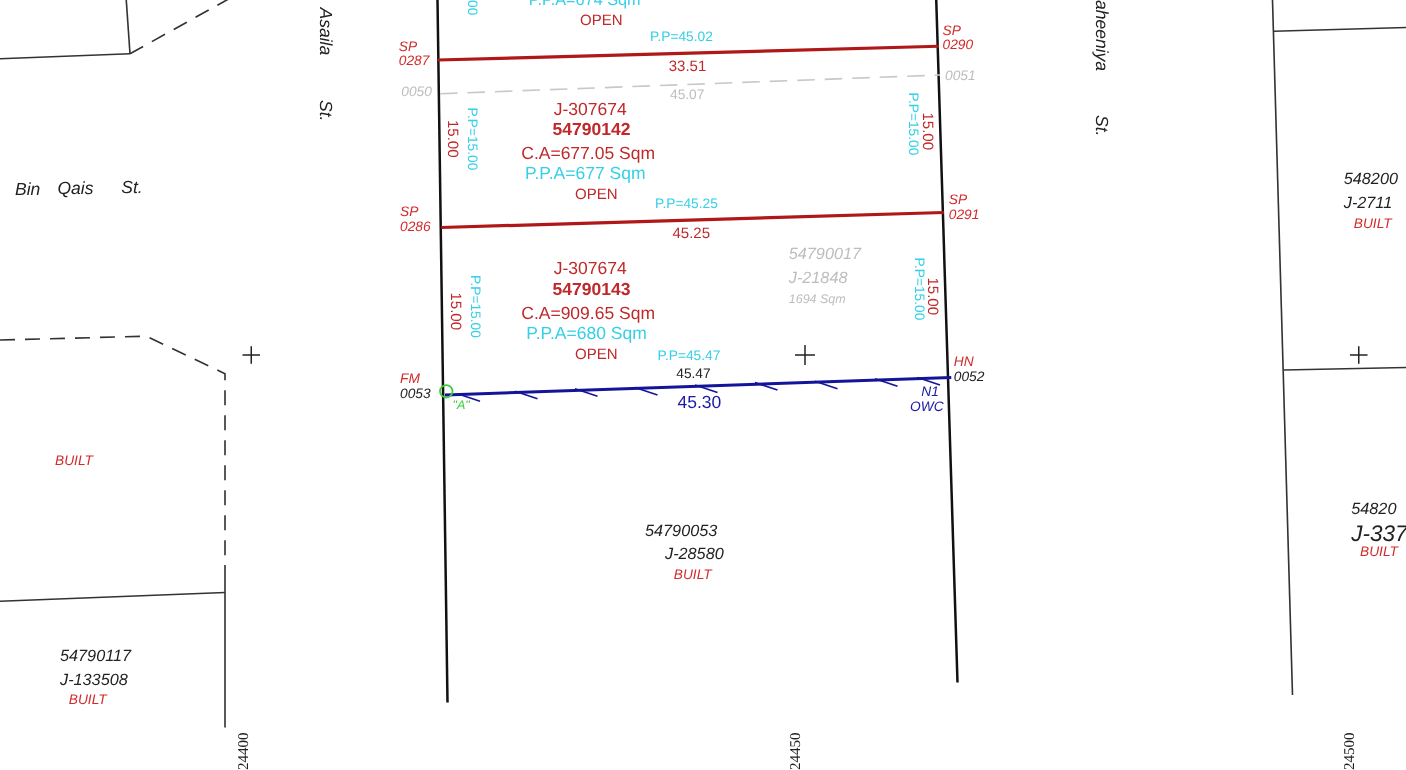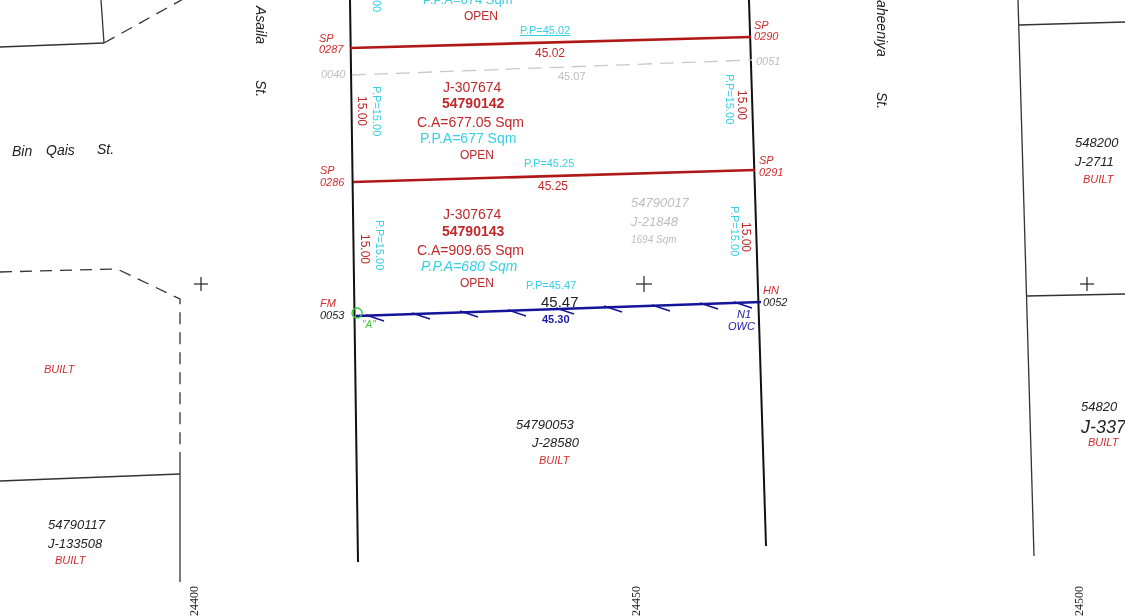--- a/index.html
+++ b/index.html
@@ -88,30 +88,30 @@
 <div class="lbl it blk vert" style="left:889px;top:92px;font-size:14px;">St.</div>
 
 <div class="lbl blk vertl" style="left:188px;top:616px;font-size:12px;font-family:'Liberation Serif',serif;">24400</div>
 <div class="lbl blk vertl" style="left:630px;top:616px;font-size:12px;font-family:'Liberation Serif',serif;">24450</div>
 <div class="lbl blk vertl" style="left:1073px;top:616px;font-size:12px;font-family:'Liberation Serif',serif;">24500</div>
 
 <div class="lbl cyan vert" style="left:382px;top:0px;font-size:11px;">00</div>
 <div class="lbl cyan" style="left:423px;top:-7px;font-size:13px;">P.P.A=674 Sqm</div>
 <div class="lbl dred" style="left:464px;top:10px;font-size:12px;">OPEN</div>
 
-<div class="lbl cyan" style="left:520px;top:25px;font-size:11px;text-decoration:underline;">P.P=45.02</div>
-<div class="lbl dred" style="left:535px;top:47px;font-size:12px;">45.02</div>
+<div class="lbl cyan" style="left:520px;top:25px;font-size:11px;">P.P=45.02</div>
+<div class="lbl dred" style="left:535px;top:47px;font-size:12px;">33.51</div>
 <div class="lbl it red" style="left:319px;top:33px;font-size:11px;">SP</div>
 <div class="lbl it red" style="left:319px;top:44px;font-size:11px;">0287</div>
 <div class="lbl it red" style="left:754px;top:20px;font-size:11px;">SP</div>
 <div class="lbl it red" style="left:754px;top:31px;font-size:11px;">0290</div>
 
-<div class="lbl it grey" style="left:321px;top:69px;font-size:11px;">0040</div>
+<div class="lbl it grey" style="left:321px;top:69px;font-size:11px;">0050</div>
 <div class="lbl it grey" style="left:756px;top:56px;font-size:11px;">0051</div>
-<div class="lbl grey" style="left:536px;top:71px;font-size:11px;margin-left:22px;">45.07</div>
+<div class="lbl grey" style="left:536px;top:71px;font-size:11px;">45.07</div>
 
 <div>
   <div class="lbl dred vert" style="left:368px;top:96px;font-size:12px;">15.00</div>
   <div class="lbl cyan vert" style="left:382px;top:86px;font-size:11px;">P.P=15.00</div>
   <div class="lbl dred" style="left:443px;top:80px;font-size:14px;">J-307674</div>
   <div class="lbl dred b" style="left:442px;top:96px;font-size:14px;">54790142</div>
   <div class="lbl dred" style="left:417px;top:115px;font-size:14px;">C.A=677.05 Sqm</div>
   <div class="lbl cyan" style="left:420px;top:131px;font-size:14px;">P.P.A=677 Sqm</div>
   <div class="lbl dred" style="left:460px;top:149px;font-size:12px;">OPEN</div>
   <div class="lbl cyan vert" style="left:735px;top:74px;font-size:11px;">P.P=15.00</div>
@@ -124,35 +124,35 @@
 <div class="lbl it red" style="left:320px;top:177px;font-size:11px;">0286</div>
 <div class="lbl it red" style="left:759px;top:155px;font-size:11px;">SP</div>
 <div class="lbl it red" style="left:759px;top:167px;font-size:11px;">0291</div>
 
 <div>
   <div class="lbl dred vert" style="left:371px;top:234px;font-size:12px;">15.00</div>
   <div class="lbl cyan vert" style="left:385px;top:220px;font-size:11px;">P.P=15.00</div>
   <div class="lbl dred" style="left:443px;top:207px;font-size:14px;">J-307674</div>
   <div class="lbl dred b" style="left:442px;top:224px;font-size:14px;">54790143</div>
   <div class="lbl dred" style="left:417px;top:243px;font-size:14px;">C.A=909.65 Sqm</div>
-  <div class="lbl cyan" style="left:421px;top:259px;font-size:14px;font-style:italic;">P.P.A=680 Sqm</div>
+  <div class="lbl cyan" style="left:421px;top:259px;font-size:14px;">P.P.A=680 Sqm</div>
   <div class="lbl dred" style="left:460px;top:277px;font-size:12px;">OPEN</div>
   <div class="lbl cyan vert" style="left:740px;top:206px;font-size:11px;">P.P=15.00</div>
   <div class="lbl dred vert" style="left:752px;top:222px;font-size:12px;">15.00</div>
 </div>
 
 <div>
   <div class="lbl it grey" style="left:631px;top:196px;font-size:13px;">54790017</div>
   <div class="lbl it grey" style="left:631px;top:215px;font-size:13px;">J-21848</div>
   <div class="lbl it grey" style="left:631px;top:235px;font-size:10px;">1694 Sqm</div>
 </div>
 
 <div class="lbl cyan" style="left:526px;top:280px;font-size:11px;">P.P=45.47</div>
-<div class="lbl blk" style="left:541px;top:294px;font-size:15px;">45.47</div>
-<div class="lbl blue" style="left:542px;top:314px;font-size:11px;font-weight:bold;">45.30</div>
+<div class="lbl blk" style="left:541px;top:294px;font-size:11px;">45.47</div>
+<div class="lbl blue" style="left:542px;top:314px;font-size:14px;">45.30</div>
 <div class="lbl it red" style="left:320px;top:298px;font-size:11px;">FM</div>
 <div class="lbl it blk" style="left:320px;top:310px;font-size:11px;">0053</div>
 <div class="lbl it green" style="left:362px;top:320px;font-size:10px;">"A"</div>
 <div class="lbl it red" style="left:763px;top:285px;font-size:11px;">HN</div>
 <div class="lbl it blk" style="left:763px;top:297px;font-size:11px;">0052</div>
 <div class="lbl it blue" style="left:737px;top:309px;font-size:11px;">N1</div>
 <div class="lbl it blue" style="left:728px;top:321px;font-size:11px;">OWC</div>
 
 <div>
   <div class="lbl it blk" style="left:516px;top:418px;font-size:13px;text-align:right;">54790053</div>

